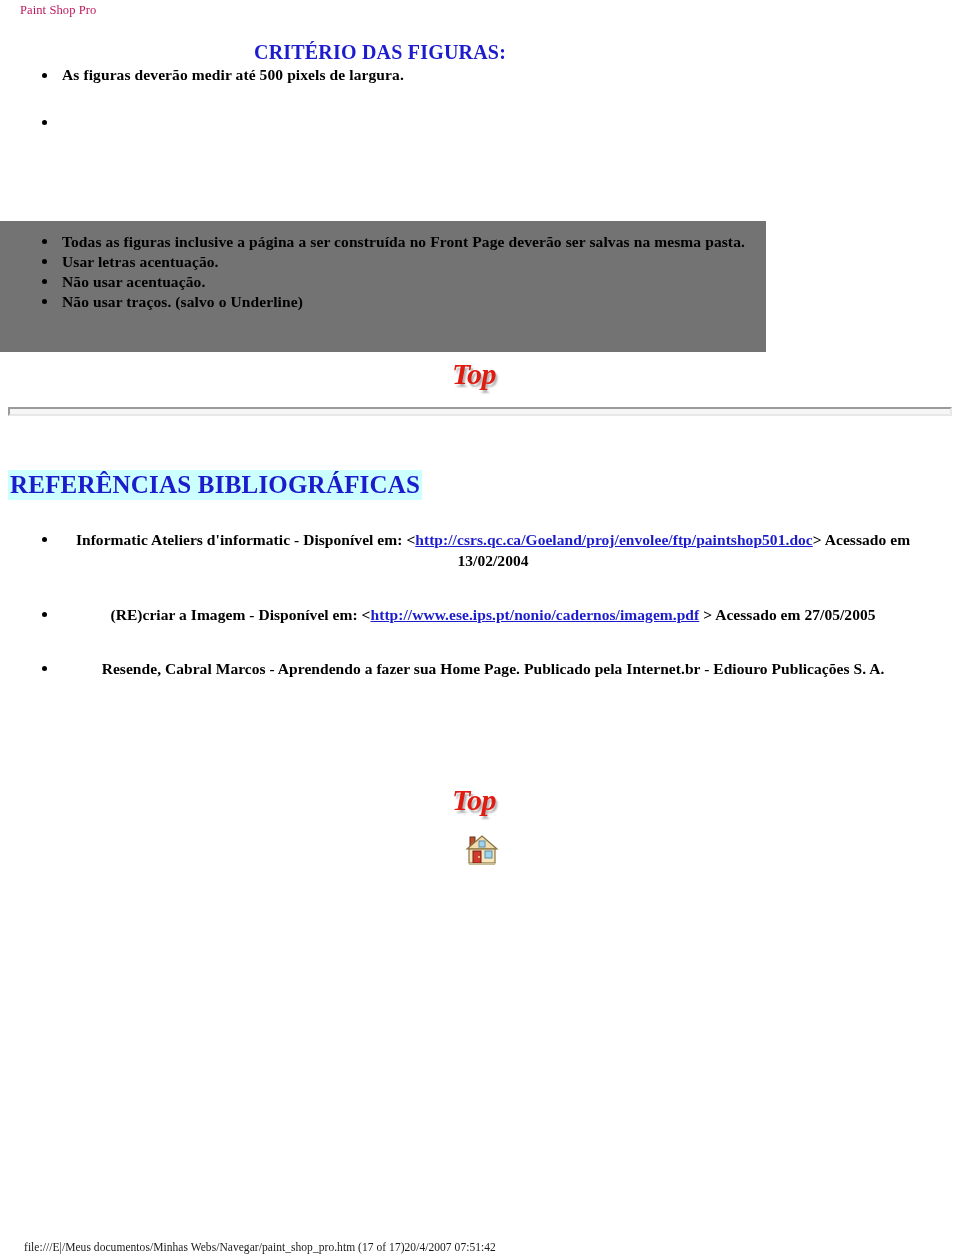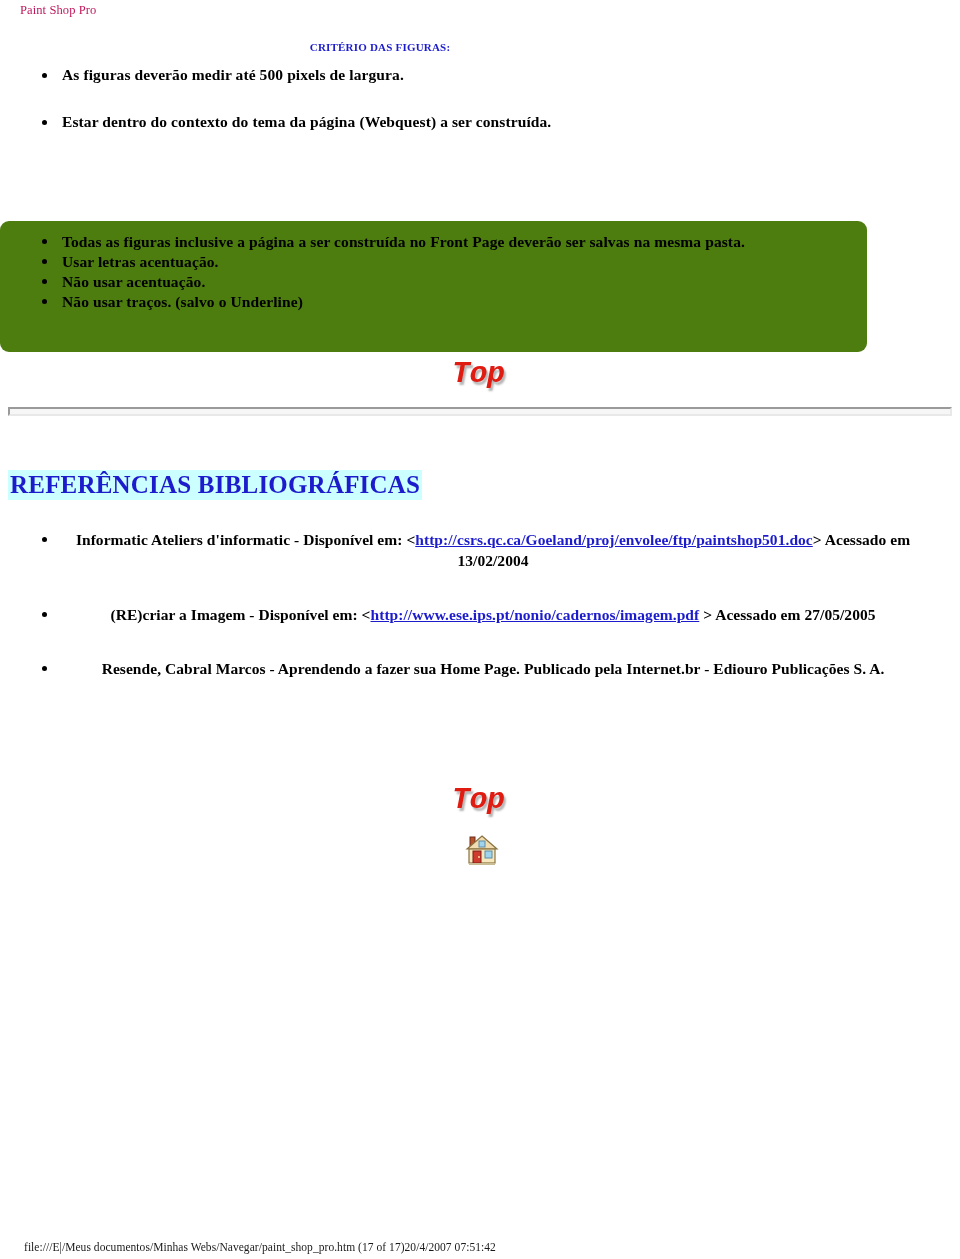--- a/index.html
+++ b/index.html
@@ -28,21 +28,21 @@
     font-family: Liberation Serif, serif;
   }
 
   
   .section-title {
     position: absolute;
     left: 0;
     top: 41px;
     width: 760px;
     text-align: center;
-    font-size: 11px;
+    font-size: 20px;
     font-weight: bold;
     color: #1c1ccc;
     letter-spacing: .2px;
   }
 
   
   .criteria-top {
     position: absolute;
     left: 0;
     top: 66px;
@@ -65,24 +65,23 @@
     height: 5px;
     border-radius: 50%;
     background: #000;
   }
 
   
   .cyan-block {
     position: absolute;
     left: 0;
     top: 221px;
-    width: 867px;
+    width: 766px;
     height: 131px;
-    background: #4d7c0f;
-    border-radius: 9px;
+    background: #737373;
   }
   .cyan-block .li {
     position: relative;
     padding-left: 62px;
     font-size: 15.5px;
     font-weight: bold;
     line-height: 19px;
     letter-spacing: .1px;
   }
   .cyan-block .li .bullet {
@@ -93,21 +92,21 @@
     height: 5px;
     border-radius: 50%;
     background: #000;
   }
   .cyan-block .list-inner { padding-top: 11px; }
   .cyan-block .li + .li { margin-top: 1px; }
 
   
   .top-graphic {
     position: absolute;
-    font-family: Liberation Mono, monospace;
+    font-family: Liberation Serif, serif;
     font-weight: bold;
     font-style: italic;
     font-size: 30px;
     color: #e01b12;
     letter-spacing: -0.5px;
     text-shadow: 2px 3px 2px rgba(120,120,120,.55);
     user-select: none;
   }
   #top-graphic-1 { left: 452px; top: 357px; }
   #top-graphic-2 { left: 452px; top: 783px; }
@@ -202,21 +201,20 @@
 
 <div class="section-title">CRITÉRIO DAS FIGURAS:</div>
 
 <div class="criteria-top">
   <div class="li">
     <span class="bullet"></span>
     <span>As figuras deverão medir até 500 pixels de largura.</span>
   </div>
   <div class="li">
     <span class="bullet"></span>
-    <span>Estar dentro do contexto do tema da página (Webquest) a ser construída.</span>
   </div>
 </div>
 
 <div class="cyan-block">
   <div class="list-inner">
     <div class="li">
       <span class="bullet"></span>
       <span>Todas as figuras inclusive a página a ser construída no Front Page deverão ser salvas na mesma pasta.</span>
     </div>
     <div class="li">

